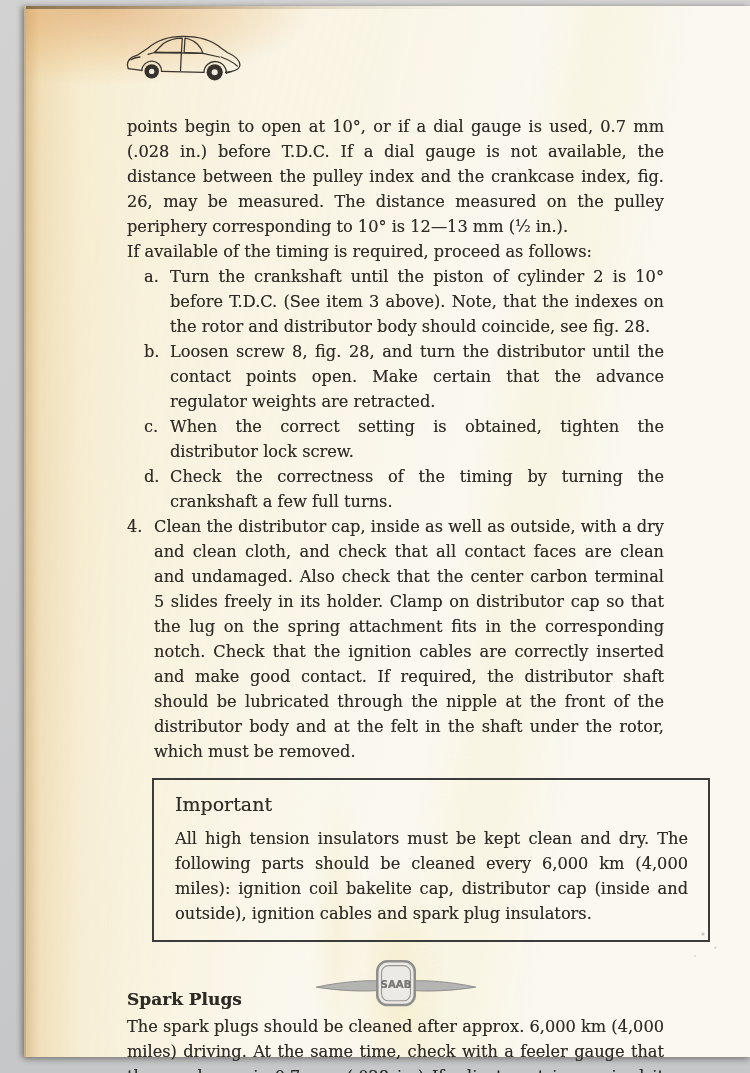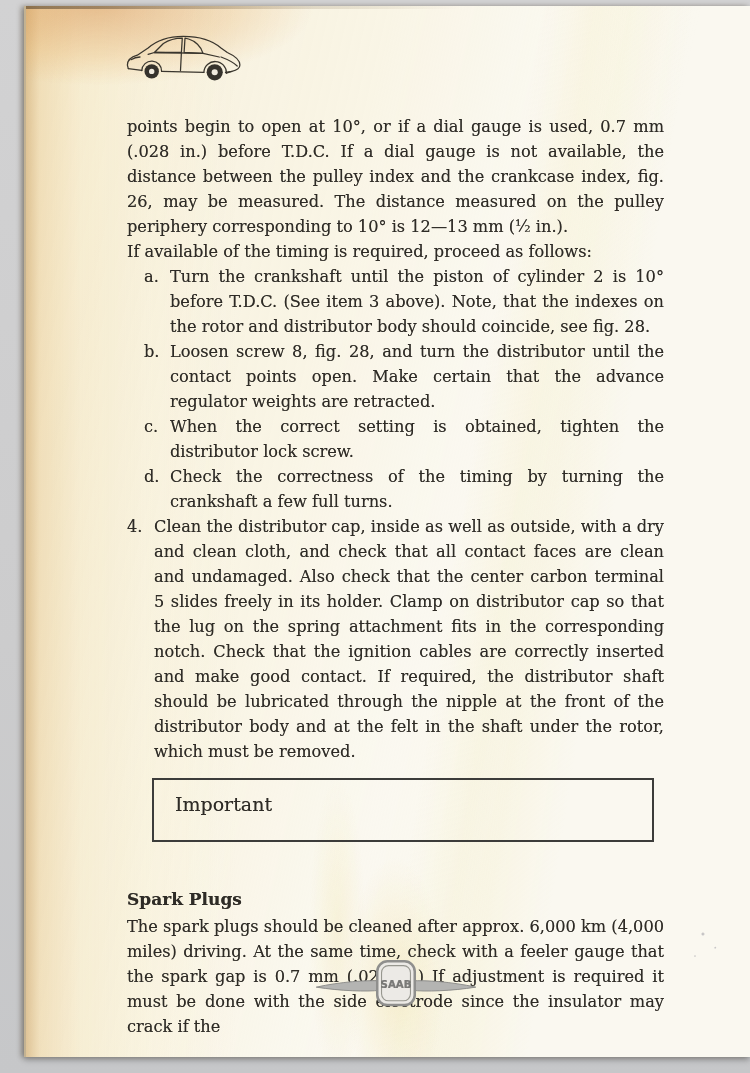--- a/index.html
+++ b/index.html
@@ -48,21 +48,21 @@
     text-shadow:0 0 .4px rgba(46,43,38,.55);
   }
   p{margin:0;}
   .just{text-align:justify;}
   .li{position:relative;padding-left:43px;}
   .li .marker{position:absolute;left:17px;top:0;}
   .li.numbered{padding-left:27px;}
   .li.numbered .marker{left:0;}
   .important-box{
     box-sizing:border-box;
-    margin:14px 0 0 25px;width:502px;
+    margin:14px 0 0 25px;width:558px;
     border:2px solid #3c3c3a;
     padding:12px 20px 14px 21px;
   }
   .imp-title{font-size:19px;margin:0 0 9px 0;}
   .sp-head{font-weight:bold;font-size:17px;margin:45px 0 2px 0;}
   .page-num{margin-top:21px;font-size:16.5px;}
   .logo{position:absolute;left:284px;top:953px;width:172px;height:auto;}
 </style>
 </head>
 <body>
@@ -111,20 +111,21 @@
         <span class="marker">d.</span>
         <div class="just">Check the correctness of the timing by turning the crankshaft a few full turns.</div>
       </div>
       <div class="li numbered">
         <span class="marker">4.</span>
         <div class="just">Clean the distributor cap, inside as well as outside, with a dry and clean cloth, and check that all contact faces are clean and undamaged. Also check that the center carbon terminal 5 slides freely in its holder. Clamp on distributor cap so that the lug on the spring attachment fits in the corresponding notch. Check that the ignition cables are correctly inserted and make good contact. If required, the distributor shaft should be lubricated through the nipple at the front of the distributor body and at the felt in the shaft under the rotor, which must be removed.</div>
       </div>
 
       <div class="important-box">
         <div class="imp-title">Important</div>
+        <p class="just">All high tension insulators must be kept clean and dry. The following parts should be cleaned every 6,000 km (4,000 miles): ignition coil bakelite cap, distributor cap (inside and outside), ignition cables and spark plug insulators.</p>
       </div>
 
       <div class="sp-head">Spark Plugs</div>
       <p class="just">The spark plugs should be cleaned after approx. 6,000 km (4,000 miles) driving. At the same time, check with a feeler gauge that the spark gap is 0.7 mm (.028 in.) If adjustment is required it must be done with the side electrode since the insulator may crack if the</p>
 
     </div>
 
     <svg class="logo" viewBox="0 0 220 64" aria-hidden="true">
       <g fill="#b4b4b2" stroke="#8b8b89" stroke-width="1.2">
         <path d="M8,36 C40,29 72,27 90,28 L90,40 C72,42 40,41 8,36 Z"></path>

